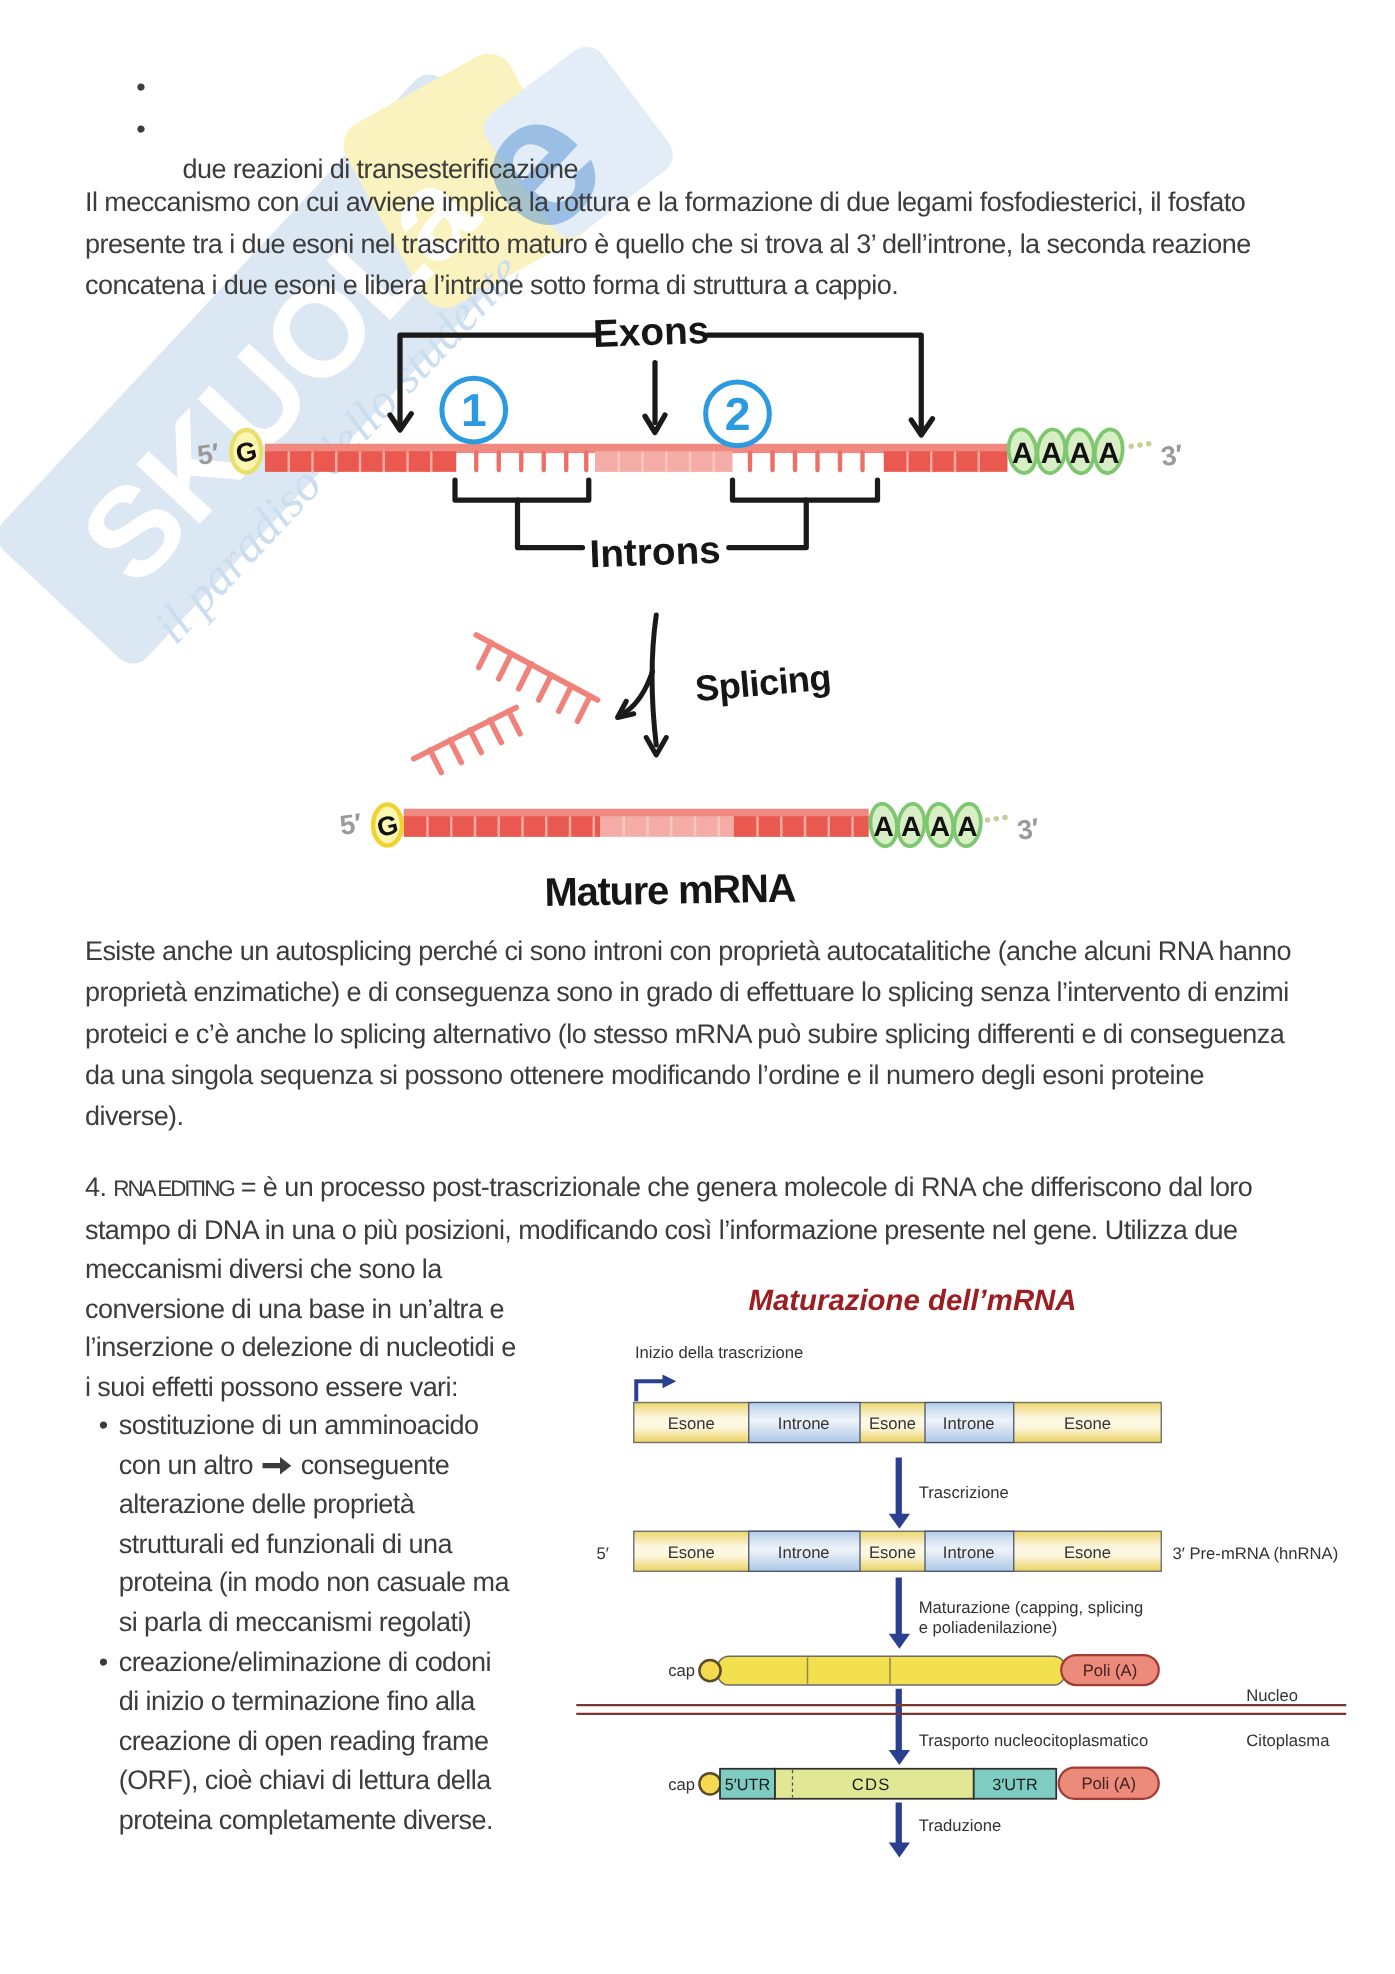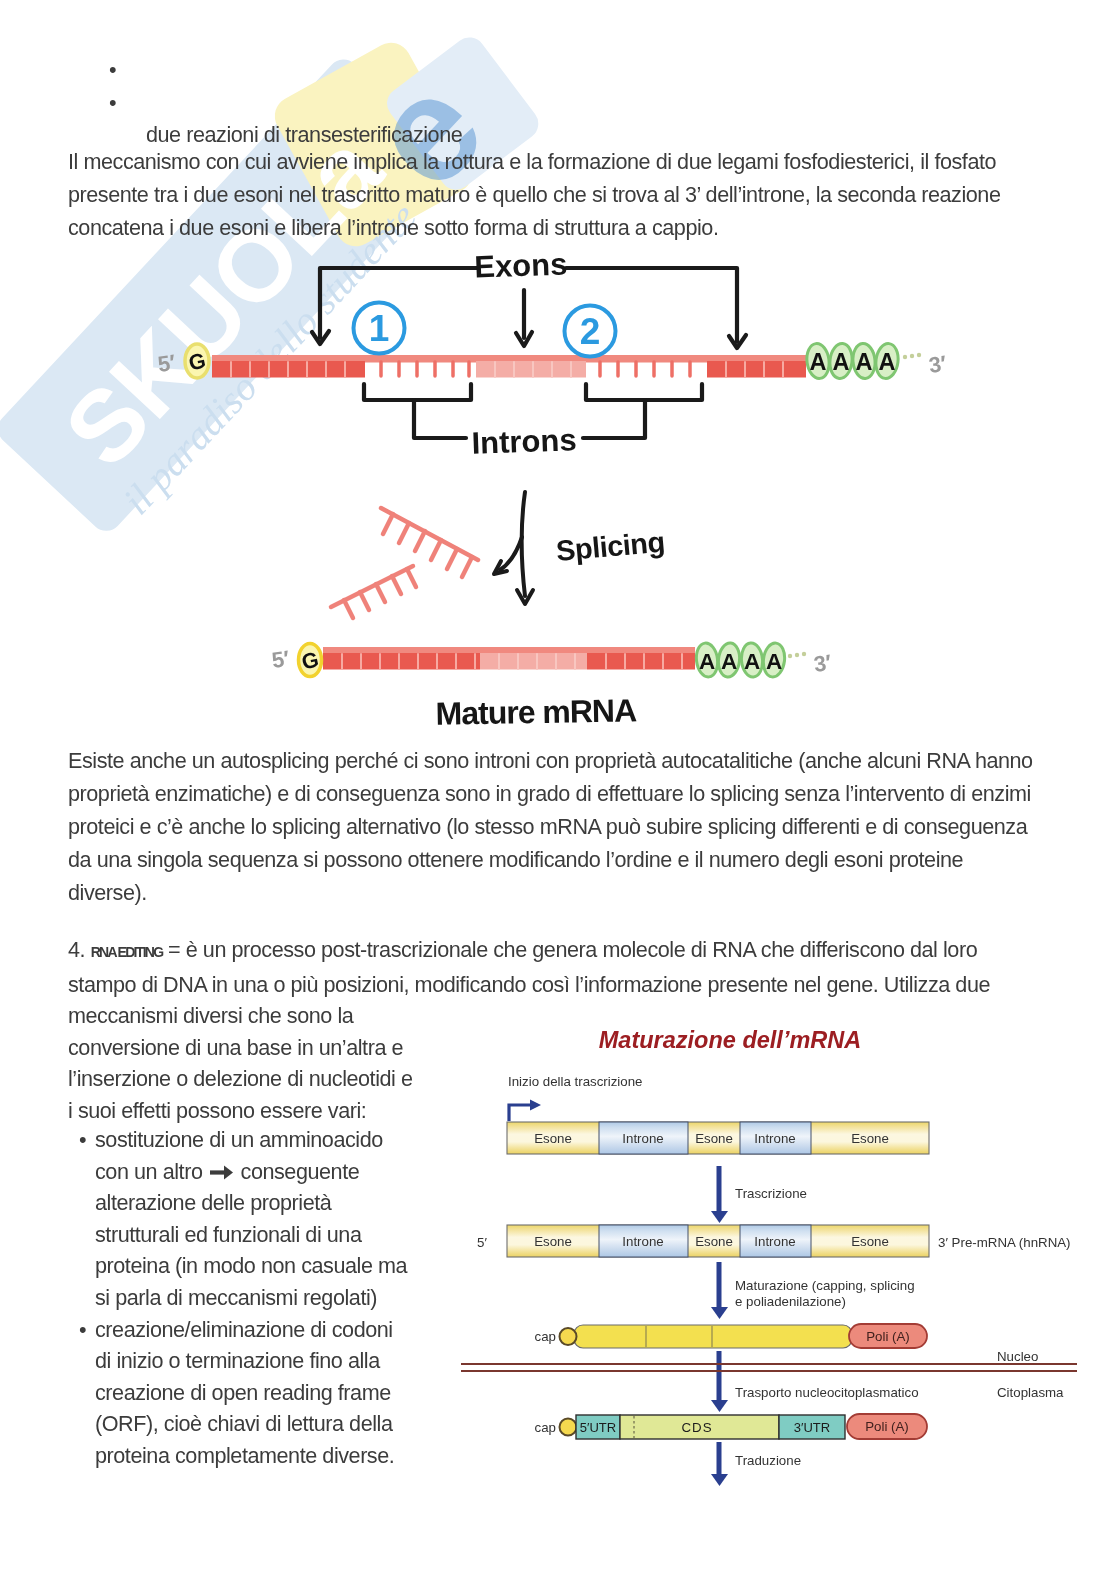--- a/index.html
+++ b/index.html
@@ -2,21 +2,21 @@
 <html><head>
 <meta charset="utf-8">
 <style>
   html,body{margin:0;padding:0;}
   body{width:1116px;height:1579px;background:#ffffff;position:relative;overflow:hidden;
        font-family:"Liberation Sans",sans-serif;}
   #page{position:absolute;left:0;top:0;width:1116px;height:1579px;}
   .txt{position:absolute;color:#3c3c3c;font-size:21.6px;line-height:33px;white-space:nowrap;letter-spacing:-0.45px;z-index:3;}
   #wm,#art{position:absolute;left:0;top:0;z-index:1;}
   #art{z-index:2;}
-  b{font-weight:bold;letter-spacing:-1.7px;font-size:14px;}
+  b{font-weight:normal;letter-spacing:-1.7px;font-size:18px;}
 </style>
 </head>
 <body>
 <div id="page">
 
 <svg id="wm" width="1116" height="1579" viewBox="0 0 1116 1579">
   <g transform="translate(114 414) rotate(-47)">
     <rect x="-95" y="-79" width="515" height="158" rx="16" fill="#dbe8f4"></rect>
     <rect x="299" y="-77" width="150" height="166" rx="20" transform="rotate(18 374 6)" fill="#faf3c0"></rect>
     <rect x="400" y="-10" width="115" height="120" rx="16" transform="rotate(10 457 50)" fill="#e3edf7"></rect>

